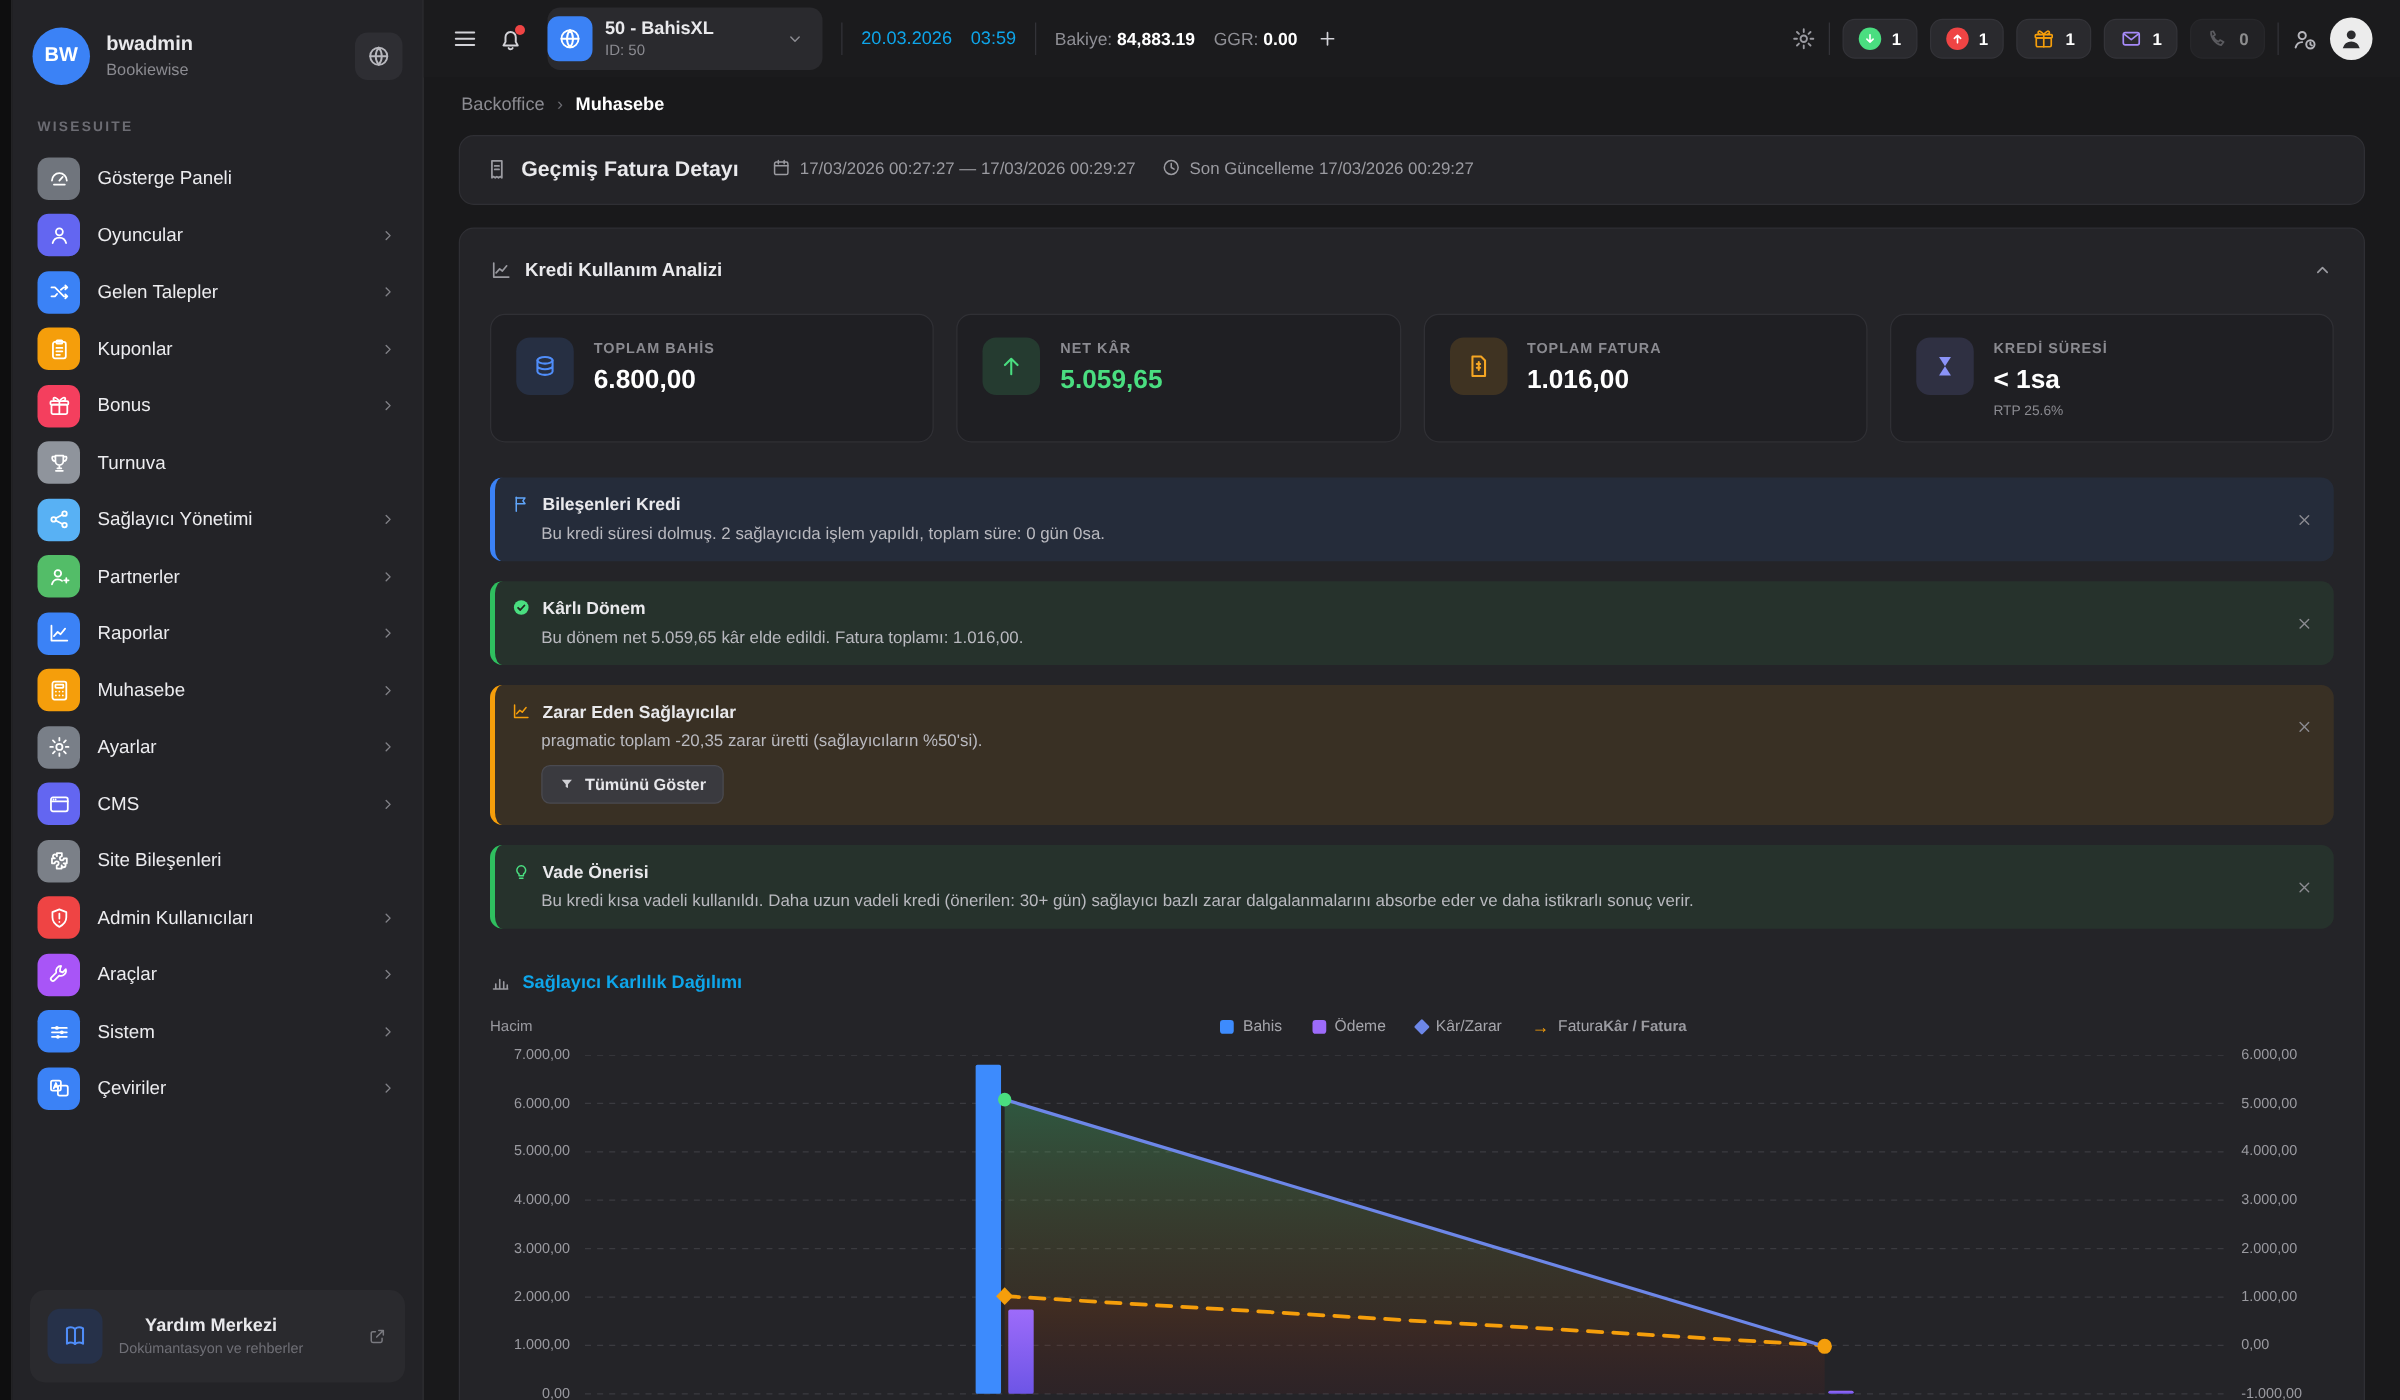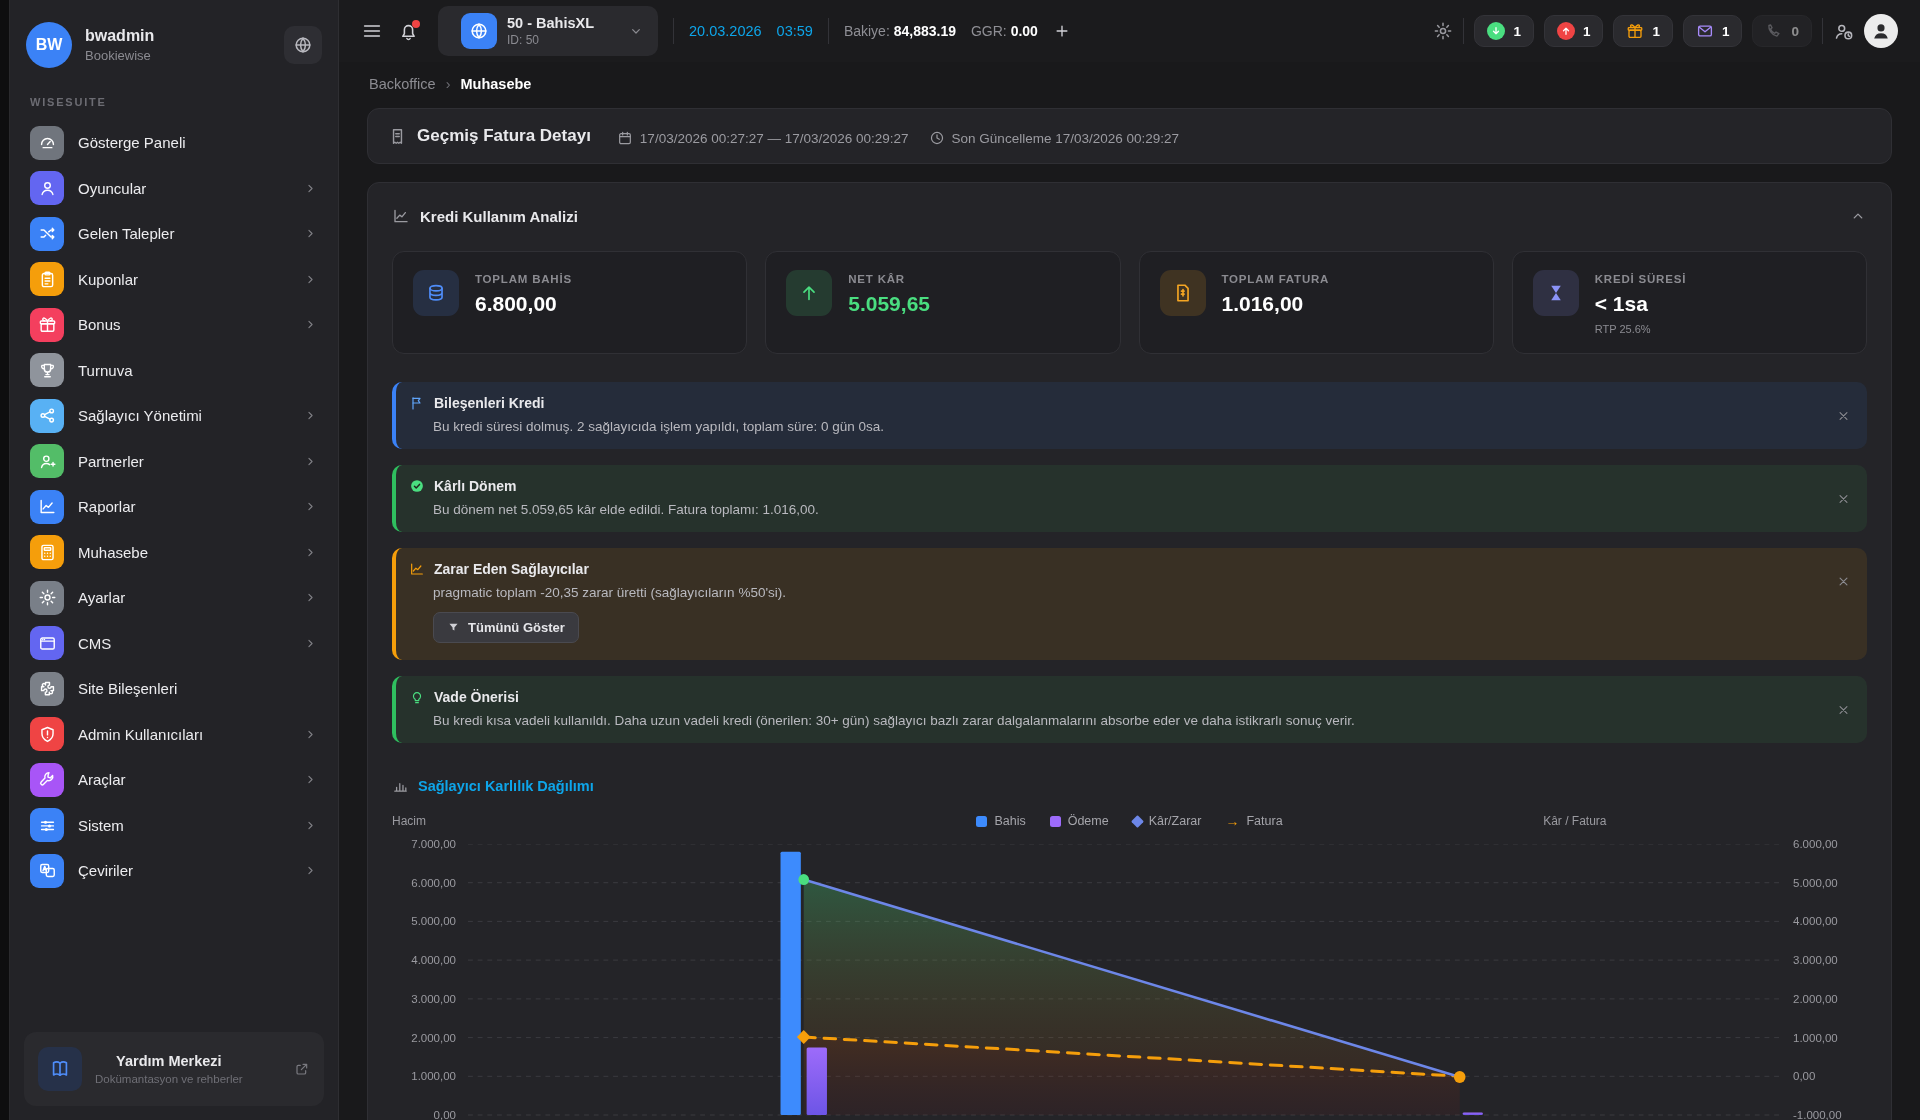--- a/index.html
+++ b/index.html
@@ -43,21 +43,21 @@
   .help-sub { font-size:11.5px; color:#6f6f76; margin-top:4px; }
   .help-ext { position:absolute; right:14px; top:50%; transform:translateY(-50%); color:#7a7a80; }
 
   
   .topbar { position:absolute; left:339px; top:0; right:0; height:62px;
             display:flex; align-items:center; padding:0 22px; gap:15px; background:#1b1b1d; }
   .icon-btn { color:#d2d2d7; cursor:pointer; display:flex; }
   .bell-wrap { position:relative; }
   .bell-dot { position:absolute; top:-1px; right:-1px; width:8px; height:8px; border-radius:50%; background:#ef4444; }
   .brand { display:flex; align-items:center; gap:10px; background:#2a2a2e; border-radius:10px;
-           padding:7px 14px 7px 23px; margin-left:4px; cursor:pointer; min-width:220px; }
+           padding:7px 14px 7px 0; margin-left:4px; cursor:pointer; min-width:220px; }
   .brand-tile { width:36px; height:36px; border-radius:9px; background:#3b82f6; color:#fff;
                 display:flex; align-items:center; justify-content:center; flex:none; }
   .brand-name { font-size:14.5px; font-weight:700; }
   .brand-id { font-size:12px; color:#8b8b91; margin-top:2px; }
   .brand .chev { margin-left:auto; color:#8b8b91; }
   .vdiv { width:1px; height:26px; background:#333338; }
   .muted-txt { color:#0ea5e9; font-size:14.5px; }
   .kv { color:#8f8f95; font-size:14px; }
   .kv b { color:#fff; font-weight:700; }
   .top-right { margin-left:auto; display:flex; align-items:center; gap:10px; }
@@ -67,21 +67,21 @@
   .circ { width:18px; height:18px; border-radius:50%; display:flex; align-items:center; justify-content:center; color:#fff; }
   .avatar-user { width:34px; height:34px; border-radius:50%; background:#ececec; color:#2b2b2e;
                  display:flex; align-items:center; justify-content:center; cursor:pointer; }
 
   
   .main { position:absolute; left:339px; top:62px; right:0; bottom:0; padding:12px 28px; overflow:hidden; }
   .crumbs { font-size:14.5px; color:#8b8b91; display:flex; gap:10px; align-items:center; margin:2px 2px 16px; }
   .crumb-sep { color:#6c6c72; }
   .crumb-cur { color:#fff; font-weight:700; }
   .head-card { background:#242428; border:1px solid #2f2f34; border-radius:12px;
-               padding:17px 20px; display:flex; align-items:flex-end; gap:10px; }
+               padding:17px 20px; display:flex; align-items:flex-start; gap:10px; }
   .head-ic { color:#9a9aa0; }
   .head-title { font-size:17px; font-weight:700; margin-right:16px; }
   .meta { color:#9b9ba1; font-size:13.5px; display:flex; align-items:center; gap:7px; }
   .meta + .meta { margin-left:10px; }
 
   .panel { background:#242428; border:1px solid #2f2f34; border-radius:12px; margin-top:18px;
            padding:0 24px 60px; }
   .panel-head { display:flex; align-items:center; gap:10px; padding:24px 0 26px;
                 font-size:15px; font-weight:700; }
   .panel-head .ic { color:#9a9aa0; }
@@ -108,21 +108,21 @@
                font-size:13px; font-weight:700; padding:7px 13px; cursor:pointer;
                font-family:"Liberation Sans",sans-serif; }
   .alert .x { position:absolute; right:16px; top:50%; transform:translateY(-50%); color:#8b8b91; cursor:pointer; }
   .alert.has-btn .x { top:26px; transform:none; }
 
   .chart-sec { margin-top:34px; }
   .chart-title { display:flex; gap:9px; align-items:center; font-size:14.5px; font-weight:700; color:#0ea5e9; }
   .chart-title .ic { color:#9a9aa0; }
   .legend-row { display:grid; grid-template-columns:1fr auto 1fr; align-items:center; margin-top:20px; }
   .axis-cap { font-size:12px; color:#9a9aa0; }
-  .axis-cap.right { text-align:center; }
+  .axis-cap.right { text-align:left;font-weight:bold; }
   .legend { display:flex; gap:24px; font-size:12.5px; color:#a5a5ab; align-items:center; }
   .leg-item { display:flex; gap:7px; align-items:center; }
   .sw { width:11px; height:11px; border-radius:2.5px; }
   .sw-diamond { width:9px; height:9px; border-radius:1px; transform:rotate(45deg); }
   .sw-arrow { font-weight:700; font-size:14px; line-height:1; }
 
   .plot-row { display:flex; margin-top:16px; }
   .ycol { width:76px; position:relative; font-size:11.5px; color:#9a9aa0; }
   .ycol.left span  { position:absolute; right:12px; transform:translateY(-50%); white-space:nowrap; }
   .ycol.right { width:88px; }

